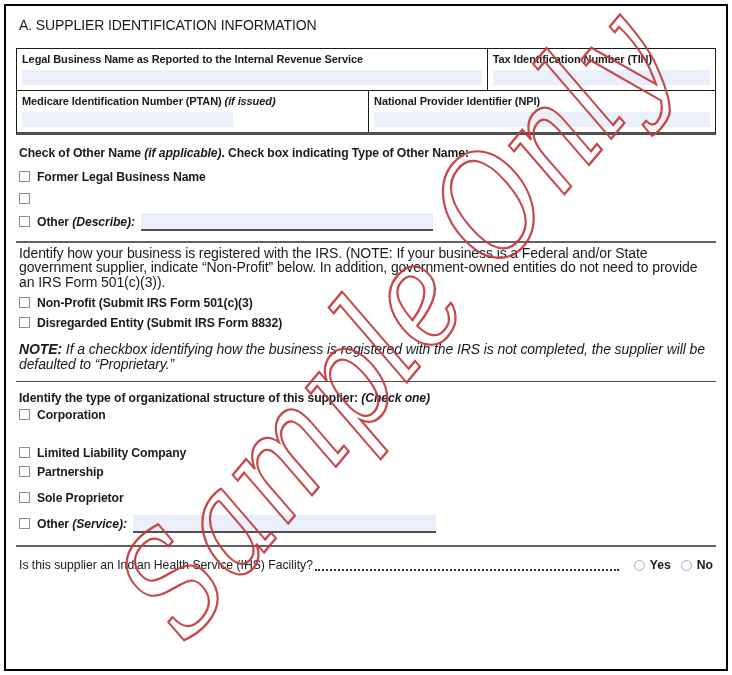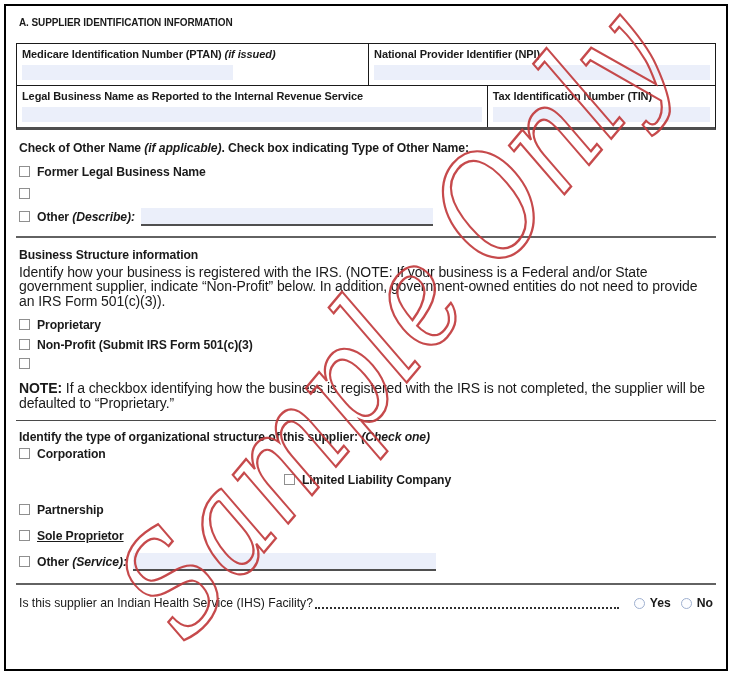--- a/index.html
+++ b/index.html
@@ -12,21 +12,21 @@
     overflow:hidden;
     box-sizing:border-box;
   }
   .frame{
     position:absolute;inset:4px;
     border:2px solid #000;
     padding:9px 10px 6px 10px;
     overflow:hidden;
     box-sizing:border-box;
   }
-  .h-a{font-size:10px;font-weight:700;letter-spacing:-0.1px;margin:2px 0 15px 3px;}
+  .h-a{font-size:14px;font-weight:400;letter-spacing:-0.1px;margin:2px 0 15px 3px;}
   .h-1{font-size:12.5px;font-weight:700;letter-spacing:-0.1px;margin:0 0 8px 3px;}
 
   
   .biz-table{border:1.5px solid #1a1a1a;border-bottom:3px solid #4f4f4f;}
   .biz-row{display:flex;border-top:1.5px solid #1a1a1a;}
   .biz-row:first-child{border-top:none;}
   .biz-cell{padding:4px 5px 5px 5px;box-sizing:border-box;}
   .biz-cell + .biz-cell{border-left:1.5px solid #1a1a1a;}
   .cell-label{font-size:11px;font-weight:700;letter-spacing:-0.1px;line-height:13px;}
   .cell-label .it{font-style:italic;}
@@ -77,36 +77,36 @@
 </head>
 <body>
 
 <div class="page">
   <div class="frame">
 
     <div class="h-a">A. SUPPLIER IDENTIFICATION INFORMATION</div>
 
     <div class="biz-table">
       <div class="biz-row">
+        <div class="biz-cell" style="width:67.3%;">
+          <div class="cell-label">Legal Business Name as Reported to the Internal Revenue Service</div>
+          <input class="field" type="text" value="" style="">
+        </div>
+        <div class="biz-cell" style="width:32.7%;">
+          <div class="cell-label">Tax Identification Number (TIN)</div>
+          <input class="field" type="text" value="" style="">
+        </div>
+      </div>
+      <div class="biz-row">
         <div class="biz-cell" style="width:50.3%;">
           <div class="cell-label"><span>Medicare Identification Number (PTAN)</span> <span class="it">(if issued)</span></div>
           <input class="field w60" type="text" value="" style="">
         </div>
         <div class="biz-cell" style="width:49.7%;">
           <div class="cell-label">National Provider Identifier (NPI)</div>
-          <input class="field" type="text" value="" style="">
-        </div>
-      </div>
-      <div class="biz-row">
-        <div class="biz-cell" style="width:67.3%;">
-          <div class="cell-label">Legal Business Name as Reported to the Internal Revenue Service</div>
-          <input class="field" type="text" value="" style="">
-        </div>
-        <div class="biz-cell" style="width:32.7%;">
-          <div class="cell-label">Tax Identification Number (TIN)</div>
           <input class="field" type="text" value="" style="">
         </div>
       </div>
     </div>
 
     <div class="intro bold"><span>Check of Other Name</span> <span class="it">(if applicable)</span><span>. Check box indicating Type of Other Name:</span></div>
 
     <div class="opt">
       <span class="cb"></span>
       <span>Former Legal Business Name</span>
@@ -117,54 +117,50 @@
     <div class="opt">
       <span class="cb"></span>
       <span>Other</span>&nbsp;<span class="it">(Describe):</span>
       <span class="inline-field" style="width:292px;">
         <input class="field" type="text" value="" style="">
       </span>
     </div>
 
     <hr class="divider">
 
-    <div class="title">Business Structure information</div>
     <div class="para">Identify how your business is registered with the IRS. (NOTE: If your business is a Federal and/or State government supplier, indicate “Non-Profit” below. In addition, government-owned entities do not need to provide an IRS Form 501(c)(3)).</div>
 
-    <div class="opt opt-tight" style="margin-top:9px;">
-      <span class="cb"></span>
-      <span>Proprietary</span>
-    </div>
     <div class="opt opt-tight">
       <span class="cb"></span>
       <span>Non-Profit (Submit IRS Form 501(c)(3)</span>
     </div>
     <div class="opt opt-tight">
       <span class="cb"></span>
+      <span>Disregarded Entity (Submit IRS Form 8832)</span>
     </div>
 
-    <div class="para" style="margin-top:12px;"><span class="bold">NOTE:</span> <span>If a checkbox identifying how the business is registered with the IRS is not completed, the supplier will be defaulted to “Proprietary.”</span></div>
+    <div class="para" style="margin-top:12px;font-style:italic;"><span class="bold">NOTE:</span> <span>If a checkbox identifying how the business is registered with the IRS is not completed, the supplier will be defaulted to “Proprietary.”</span></div>
 
     <hr class="divider divider-thin">
 
     <div class="intro" style="margin-top:9px;font-weight:bold;"><span>Identify the type of organizational structure of this supplier:</span> <span class="it">(Check one)</span></div>
 
     <div class="opt" style="margin-top:2px;">
       <span class="cb"></span>
       <span>Corporation</span>
     </div>
-    <div class="opt" style="margin-top:12px;justify-content:center;">
+    <div class="opt" style="margin-top:24px;">
       <span class="cb"></span>
       <span>Limited Liability Company</span>
     </div>
-    <div class="opt" style="margin-top:16px;">
+    <div class="opt" style="margin-top:5px;">
       <span class="cb"></span>
       <span>Partnership</span>
     </div>
-    <div class="opt" style="margin-top:12px;text-decoration:underline;">
+    <div class="opt" style="margin-top:12px;">
       <span class="cb"></span>
       <span>Sole Proprietor</span>
     </div>
     <div class="opt" style="margin-top:10px;">
       <span class="cb"></span>
       <span>Other</span>&nbsp;<span class="it">(Service):</span>
       <span class="inline-field" style="width:303px;">
         <input class="field" type="text" value="" style="">
       </span>
     </div>

